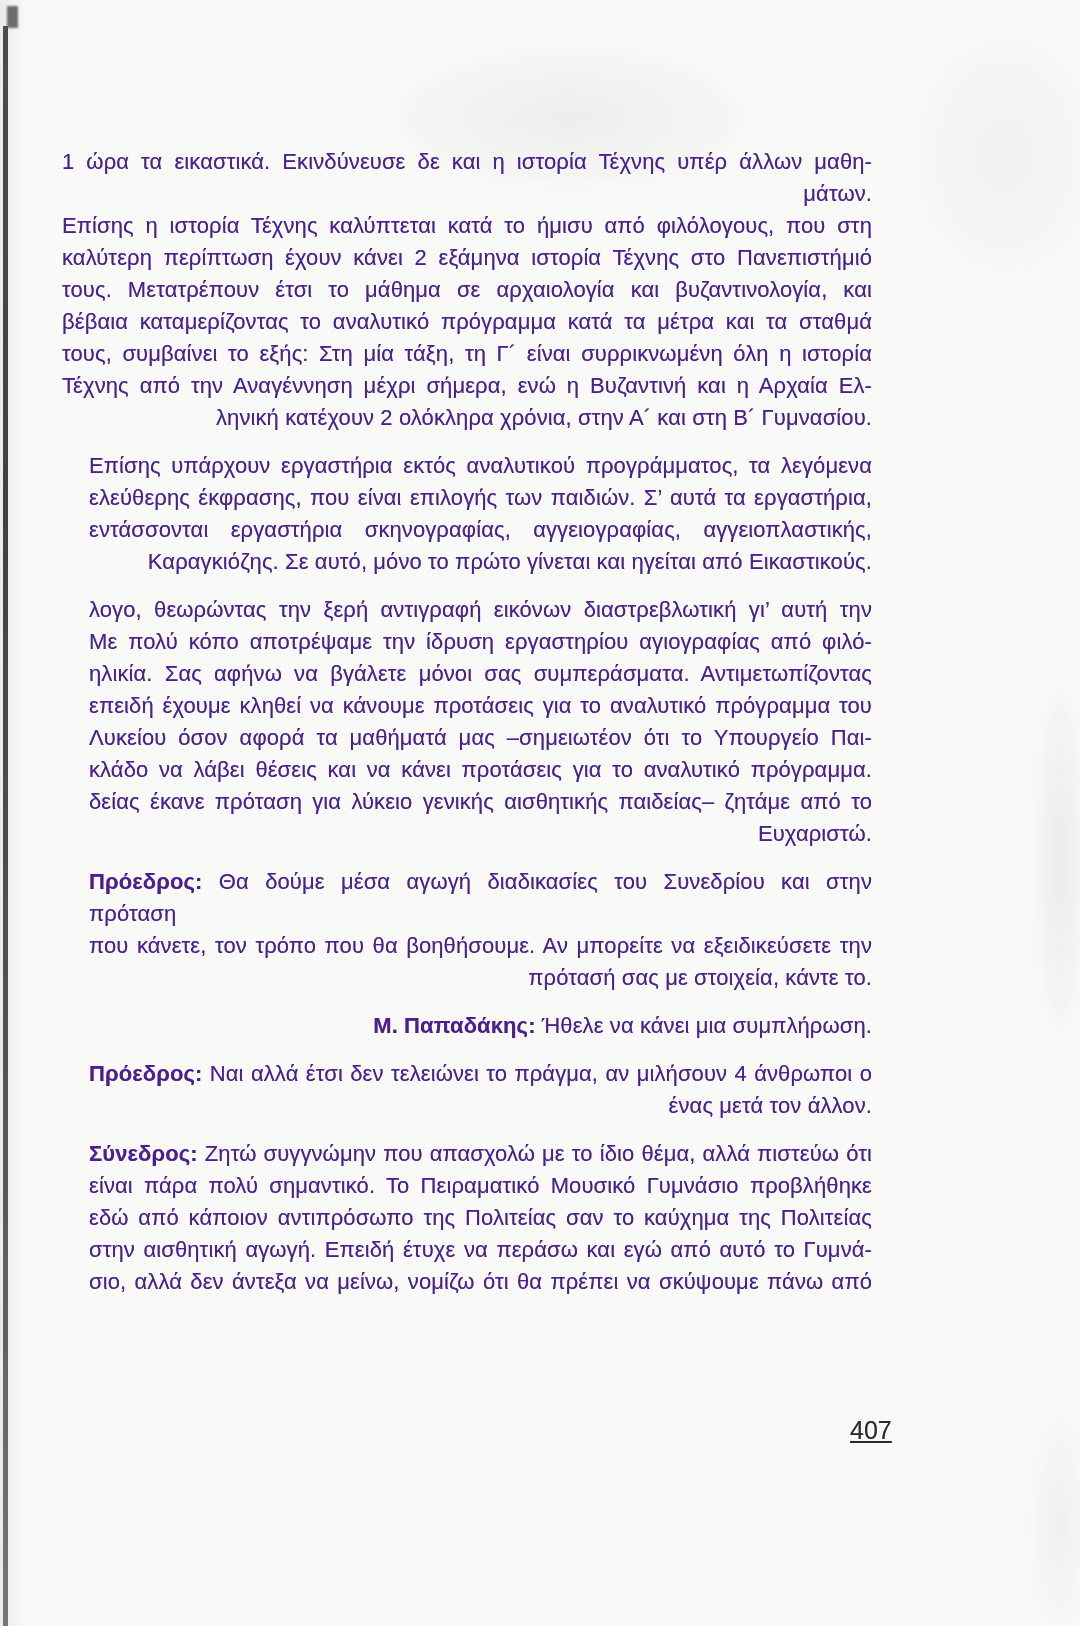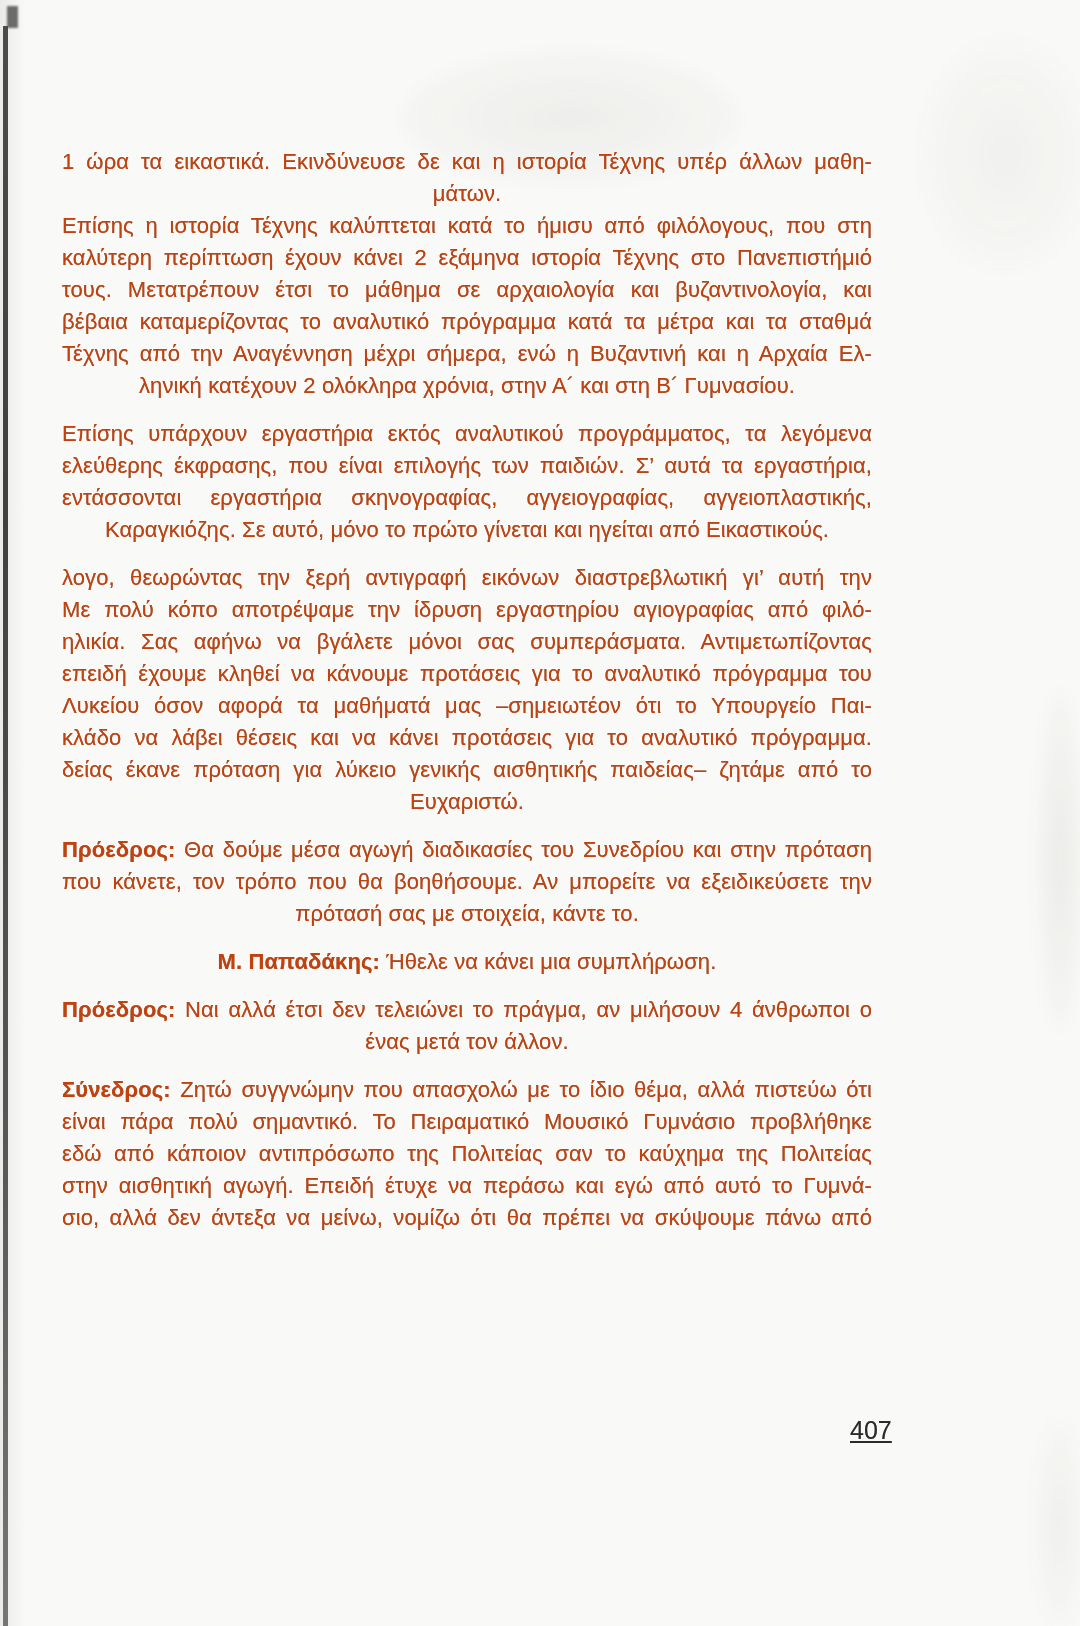--- a/index.html
+++ b/index.html
@@ -63,34 +63,34 @@
     filter: blur(8px);
   }
   
   .page-text {
     position: absolute;
     left: 62px;
     top: 146px;
     width: 810px;
     font-size: 22px;
     line-height: 32px;
-    color: #c2410c;
+    color: #4c1d95;
     text-shadow: 0 0 0.4px rgba(20,20,20,0.45);
     letter-spacing: 0.1px;
   }
-  .para + .para { margin-top: 16px; }
+  .para + .para { margin-top: 16px; margin-left: 27px; }
   .speech { margin-top: 40px; }
   .jl {  
     text-align: justify;
     text-align-last: justify;
     text-justify: inter-word;
     white-space: normal;
   }
   .el {  
-    text-align: center;
+    text-align: right;
   }
   .spk { font-weight: 700; }
   .page-number {
     position: absolute;
     left: 850px;
     top: 1414px;
     font-size: 25px;
     line-height: 32px;
     color: #2b2b2b;
     text-shadow: 0 0 0.4px rgba(20,20,20,0.45);
@@ -110,20 +110,21 @@
 
 <div class="page-text">
 
   <div class="para">
     <div class="jl">1 ώρα τα εικαστικά. Εκινδύνευσε δε και η ιστορία Τέχνης υπέρ άλλων μαθη-</div>
     <div class="el">μάτων.</div>
     <div class="jl">Επίσης η ιστορία Τέχνης καλύπτεται κατά το ήμισυ από φιλόλογους, που στη</div>
     <div class="jl">καλύτερη περίπτωση έχουν κάνει 2 εξάμηνα ιστορία Τέχνης στο Πανεπιστήμιό</div>
     <div class="jl">τους. Μετατρέπουν έτσι το μάθημα σε αρχαιολογία και βυζαντινολογία, και</div>
     <div class="jl">βέβαια καταμερίζοντας το αναλυτικό πρόγραμμα κατά τα μέτρα και τα σταθμά</div>
+    <div class="jl">τους, συμβαίνει το εξής: Στη μία τάξη, τη Γ´ είναι συρρικνωμένη όλη η ιστορία</div>
     <div class="jl">Τέχνης από την Αναγέννηση μέχρι σήμερα, ενώ η Βυζαντινή και η Αρχαία Ελ-</div>
     <div class="el">ληνική κατέχουν 2 ολόκληρα χρόνια, στην Α´ και στη Β´ Γυμνασίου.</div>
   </div>
 
   <div class="para">
     <div class="jl">Επίσης υπάρχουν εργαστήρια εκτός αναλυτικού προγράμματος, τα λεγόμενα</div>
     <div class="jl">ελεύθερης έκφρασης, που είναι επιλογής των παιδιών. Σ’ αυτά τα εργαστήρια,</div>
     <div class="jl">εντάσσονται εργαστήρια σκηνογραφίας, αγγειογραφίας, αγγειοπλαστικής,</div>
     <div class="el">Καραγκιόζης. Σε αυτό, μόνο το πρώτο γίνεται και ηγείται από Εικαστικούς.</div>
   </div>

